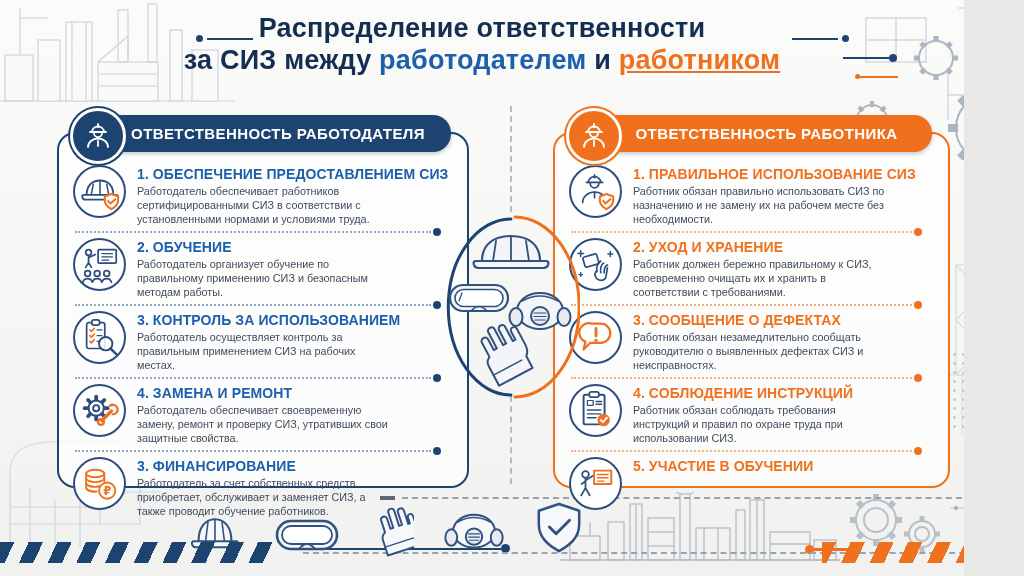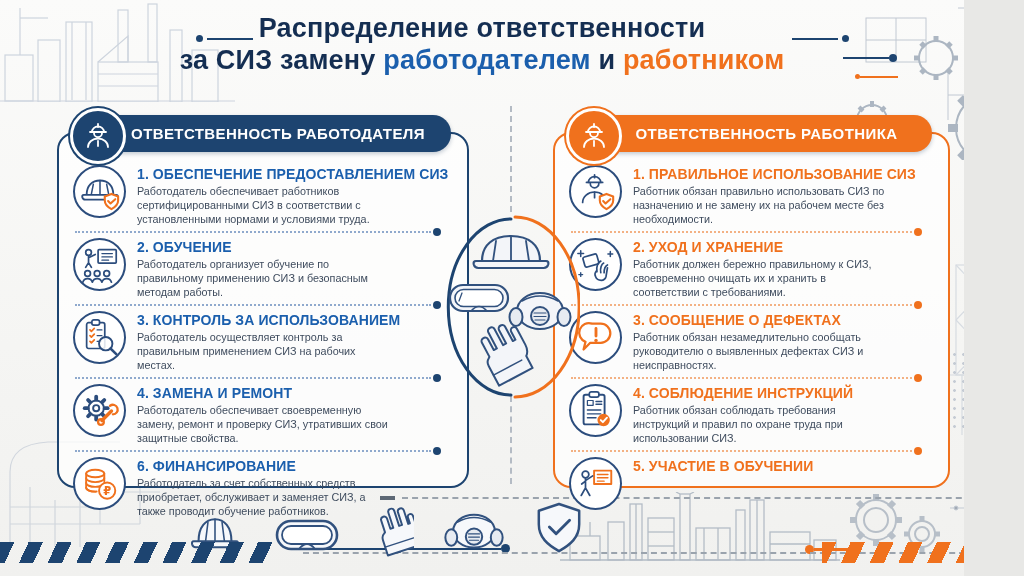--- a/index.html
+++ b/index.html
@@ -7,21 +7,21 @@
   #page { position:relative; width:964px; height:576px; overflow:hidden;
           background:linear-gradient(180deg,#fbfbfa 0%,#f5f5f3 60%,#f1f1ef 100%); }
 
   
   .bg { position:absolute; pointer-events:none; }
 
   
   .title-wrap { position:absolute; top:13px; left:0; right:0; text-align:center; z-index:5; }
   .title-line { font-size:27px; font-weight:800; color:#142e52; letter-spacing:.2px; line-height:1.18; }
   .title-line .blue { color:#1b5fad; }
-  .title-line .orange { color:#f0711d; }
+  .title-line .orange { color:#f0711d;text-decoration:underline; }
   .title-dash { position:absolute; top:35px; display:flex; align-items:center; gap:4px; }
   .title-dash .dot { width:7px; height:7px; border-radius:50%; background:#1d4470; }
   .title-dash .ln { width:46px; height:2px; background:#1d4470; }
   .title-dash.left { left:196px; }
   .title-dash.right { left:792px; }
 
   
   .panel { position:absolute; top:132px; height:356px; border-radius:18px;
            border:2px solid; background:rgba(255,255,255,.72); z-index:4; }
   .panel.employer { left:57px;  width:412px; border-color:#1d4470; }
@@ -252,21 +252,21 @@
 </div>
 <div class="circuit" style="left:805px;top:545px;gap:0">
   <div class="dot" style="width:9px;height:9px;background:#f0711d"></div>
       <div style="width:38px;height:2.5px;background:#f0711d"></div>
       <div class="dot" style="width:9px;height:9px;background:#f0711d"></div>
 </div>
 
 <div class="title-wrap">
   <div class="title-line">Распределение ответственности</div>
   <div class="title-line">
-    <span>за СИЗ замену</span>
+    <span>за СИЗ между</span>
     <span class="blue">работодателем</span>
     <span>и</span>
     <span class="orange">работником</span>
   </div>
 </div>
 <div class="title-dash left">
       <div class="dot"></div>
       <div class="ln"></div>
     </div>
 <div class="title-dash right">
@@ -377,21 +377,21 @@
       <div class="icon-circle">
         <svg width="42" height="42" viewBox="0 0 44 44" fill="none" stroke="#f0711d" stroke-width="2" stroke-linecap="round">
           <ellipse cx="17" cy="11" rx="9.5" ry="4"></ellipse>
           <path d="M7.5 11 v15 c0 2.2 4.3 4 9.5 4 M26.5 11 v8"></path>
           <path d="M7.5 16 a9.5 4 0 0 0 19 0 M7.5 21 a9.5 4 0 0 0 19 0 M7.5 26 a9.5 4 0 0 0 11 3.9"></path>
           <circle cx="29.5" cy="29" r="8.5" fill="#fff"></circle>
           <text x="29.5" y="33" text-anchor="middle" font-size="12" font-weight="bold" fill="#f0711d" stroke="none" font-family="Liberation Sans, DejaVu Sans, sans-serif">₽</text>
         </svg>
       </div>
       <div class="item-text">
-        <div class="item-title">6. ФИНАНСИРОВАНИЕ</div>
+        <div class="item-title">3. ФИНАНСИРОВАНИЕ</div>
         <div class="item-desc">Работодатель за счет собственных средств приобретает, обслуживает и заменяет СИЗ, а также проводит обучение работников.</div>
       </div>
     </div>
   </div>
 </div>
 
 <div class="panel worker">
   <div class="panel-badge">
     <svg width="32" height="32" viewBox="0 0 32 32" fill="none" stroke="#fff" stroke-width="1.8" stroke-linecap="round">
       <path d="M10 12 a6 5.5 0 0 1 12 0"></path>

